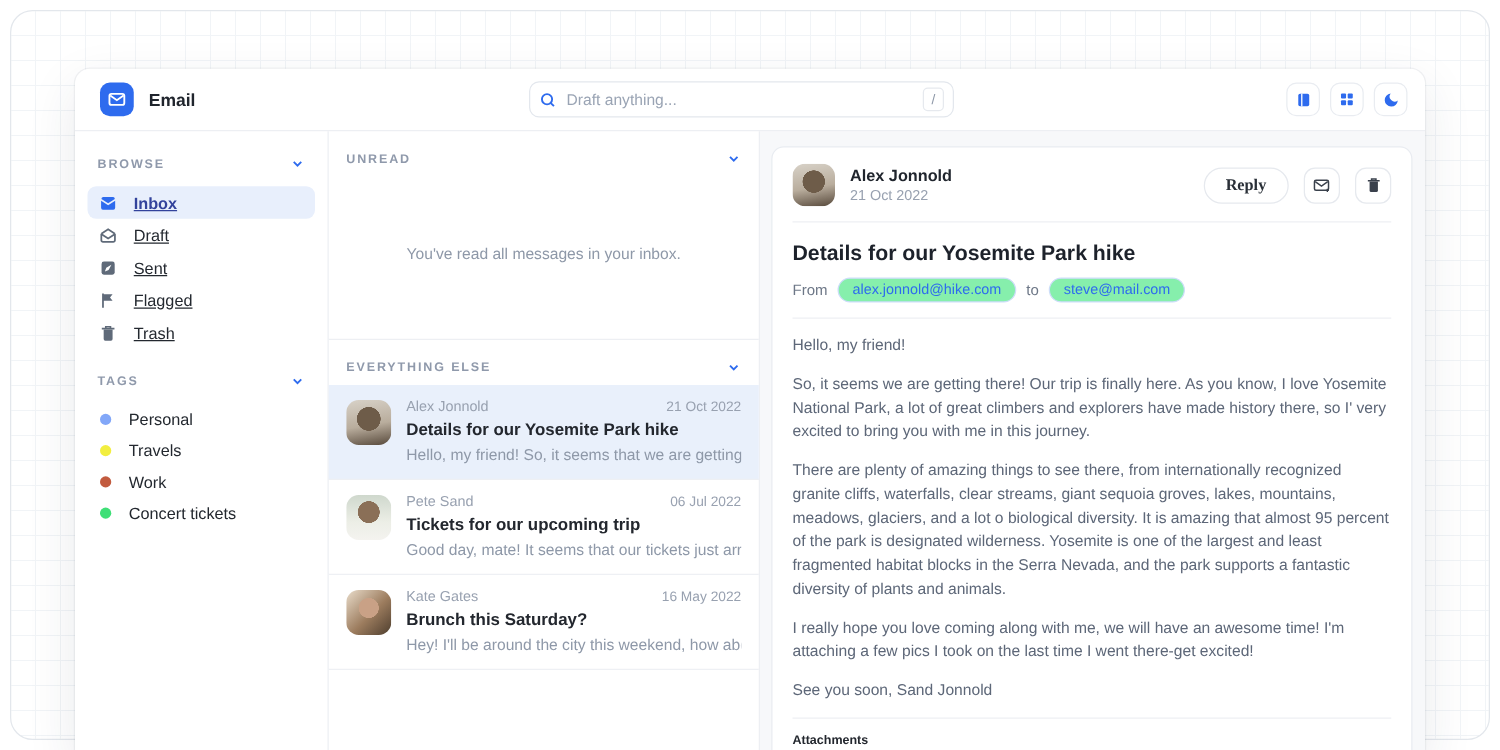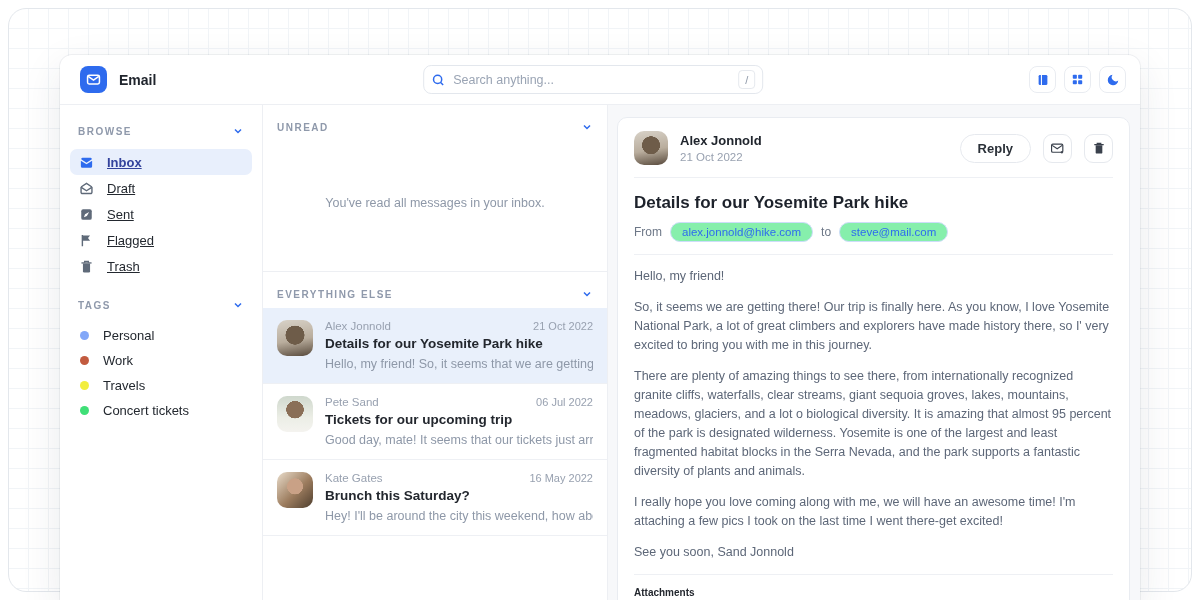--- a/index.html
+++ b/index.html
@@ -84,21 +84,21 @@
   .mi-preview { font-size:12.5px; color:#8e98a8; margin-top:6px;
     white-space:nowrap; overflow:hidden; }
 
   
   .reader-wrap { flex:1; background:#f7f8fa; padding:12px 10px 0 9px; min-width:0; }
   .reader { background:#fff; border:1px solid #e9ecf1; border-radius:10px;
     padding:13px 16px 16px; }
   .r-hdr { display:flex; align-items:center; gap:12px; }
   .r-who .r-name { font-size:13px; font-weight:700; color:#20252d; }
   .r-who .r-date { font-size:11.5px; color:#98a1b0; margin-top:3px; }
-  .r-actions { margin-left:auto; display:flex; gap:12px; align-items:flex-end; }
+  .r-actions { margin-left:auto; display:flex; gap:12px; align-items:flex-end;font-family:Liberation Serif, serif; }
   .reply-btn { height:29px; padding:0 17px; border:1px solid #e6e9ee; border-radius:15px;
     background:#fff; font-size:13px; font-weight:600; color:#2a3038; cursor:pointer;
     font-family:inherit; }
   .r-icon-btn { width:29px; height:29px; border:1px solid #e6e9ee; border-radius:9px;
     background:#fff; display:flex; align-items:center; justify-content:center;
     color:#3a414c; cursor:pointer; }
   .r-div { border-top:1px solid #eef0f4; margin:12px 0; }
   .r-subject { font-size:17px; font-weight:700; color:#1d222b; margin-top:15px; }
   .r-fromrow { display:flex; align-items:center; gap:8px; margin-top:9px; }
   .r-fromrow .lbl { font-size:12px; color:#6d7787; }
@@ -124,21 +124,21 @@
     </div>
     <div class="app-title">Email</div>
 
     <div class="search">
       <span class="chev">
         <svg width="14" height="14" viewBox="0 0 24 24" fill="none" stroke="#2e6bee" stroke-width="2.6">
             <circle cx="11" cy="11" r="7"></circle>
             <path d="M20.5 20.5L16.2 16.2"></path>
           </svg>
       </span>
-      <span class="ph">Search anything...</span>
+      <span class="ph">Draft anything...</span>
       <span class="kbd">/</span>
     </div>
 
     <div class="hdr-btns">
       <div class="icon-btn">
         <svg width="14" height="14" viewBox="0 0 16 16">
             <rect x="3" y="2.2" width="10" height="11.6" rx="1.6" fill="currentColor"></rect>
             <path d="M6.2 2.2v11.6" stroke="#fff" stroke-width="1.2"></path>
           </svg>
       </div>
@@ -217,26 +217,26 @@
                 <path d="M6 9l6 6 6-6"></path>
               </svg>
           </span>
         </div>
         <div class="nav-list">
           <div class="tag-item">
             <span class="tag-dot" style="background: rgb(130, 167, 248);"></span>
             <span class="tag-label">Personal</span>
           </div>
           <div class="tag-item">
+            <span class="tag-dot" style="background: rgb(242, 238, 63);"></span>
+            <span class="tag-label">Travels</span>
+          </div>
+          <div class="tag-item">
             <span class="tag-dot" style="background: rgb(194, 91, 63);"></span>
             <span class="tag-label">Work</span>
-          </div>
-          <div class="tag-item">
-            <span class="tag-dot" style="background: rgb(242, 238, 63);"></span>
-            <span class="tag-label">Travels</span>
           </div>
           <div class="tag-item">
             <span class="tag-dot" style="background: rgb(63, 223, 119);"></span>
             <span class="tag-label">Concert tickets</span>
           </div>
         </div>
       </div>
     </div>
 
     <div class="listcol">

